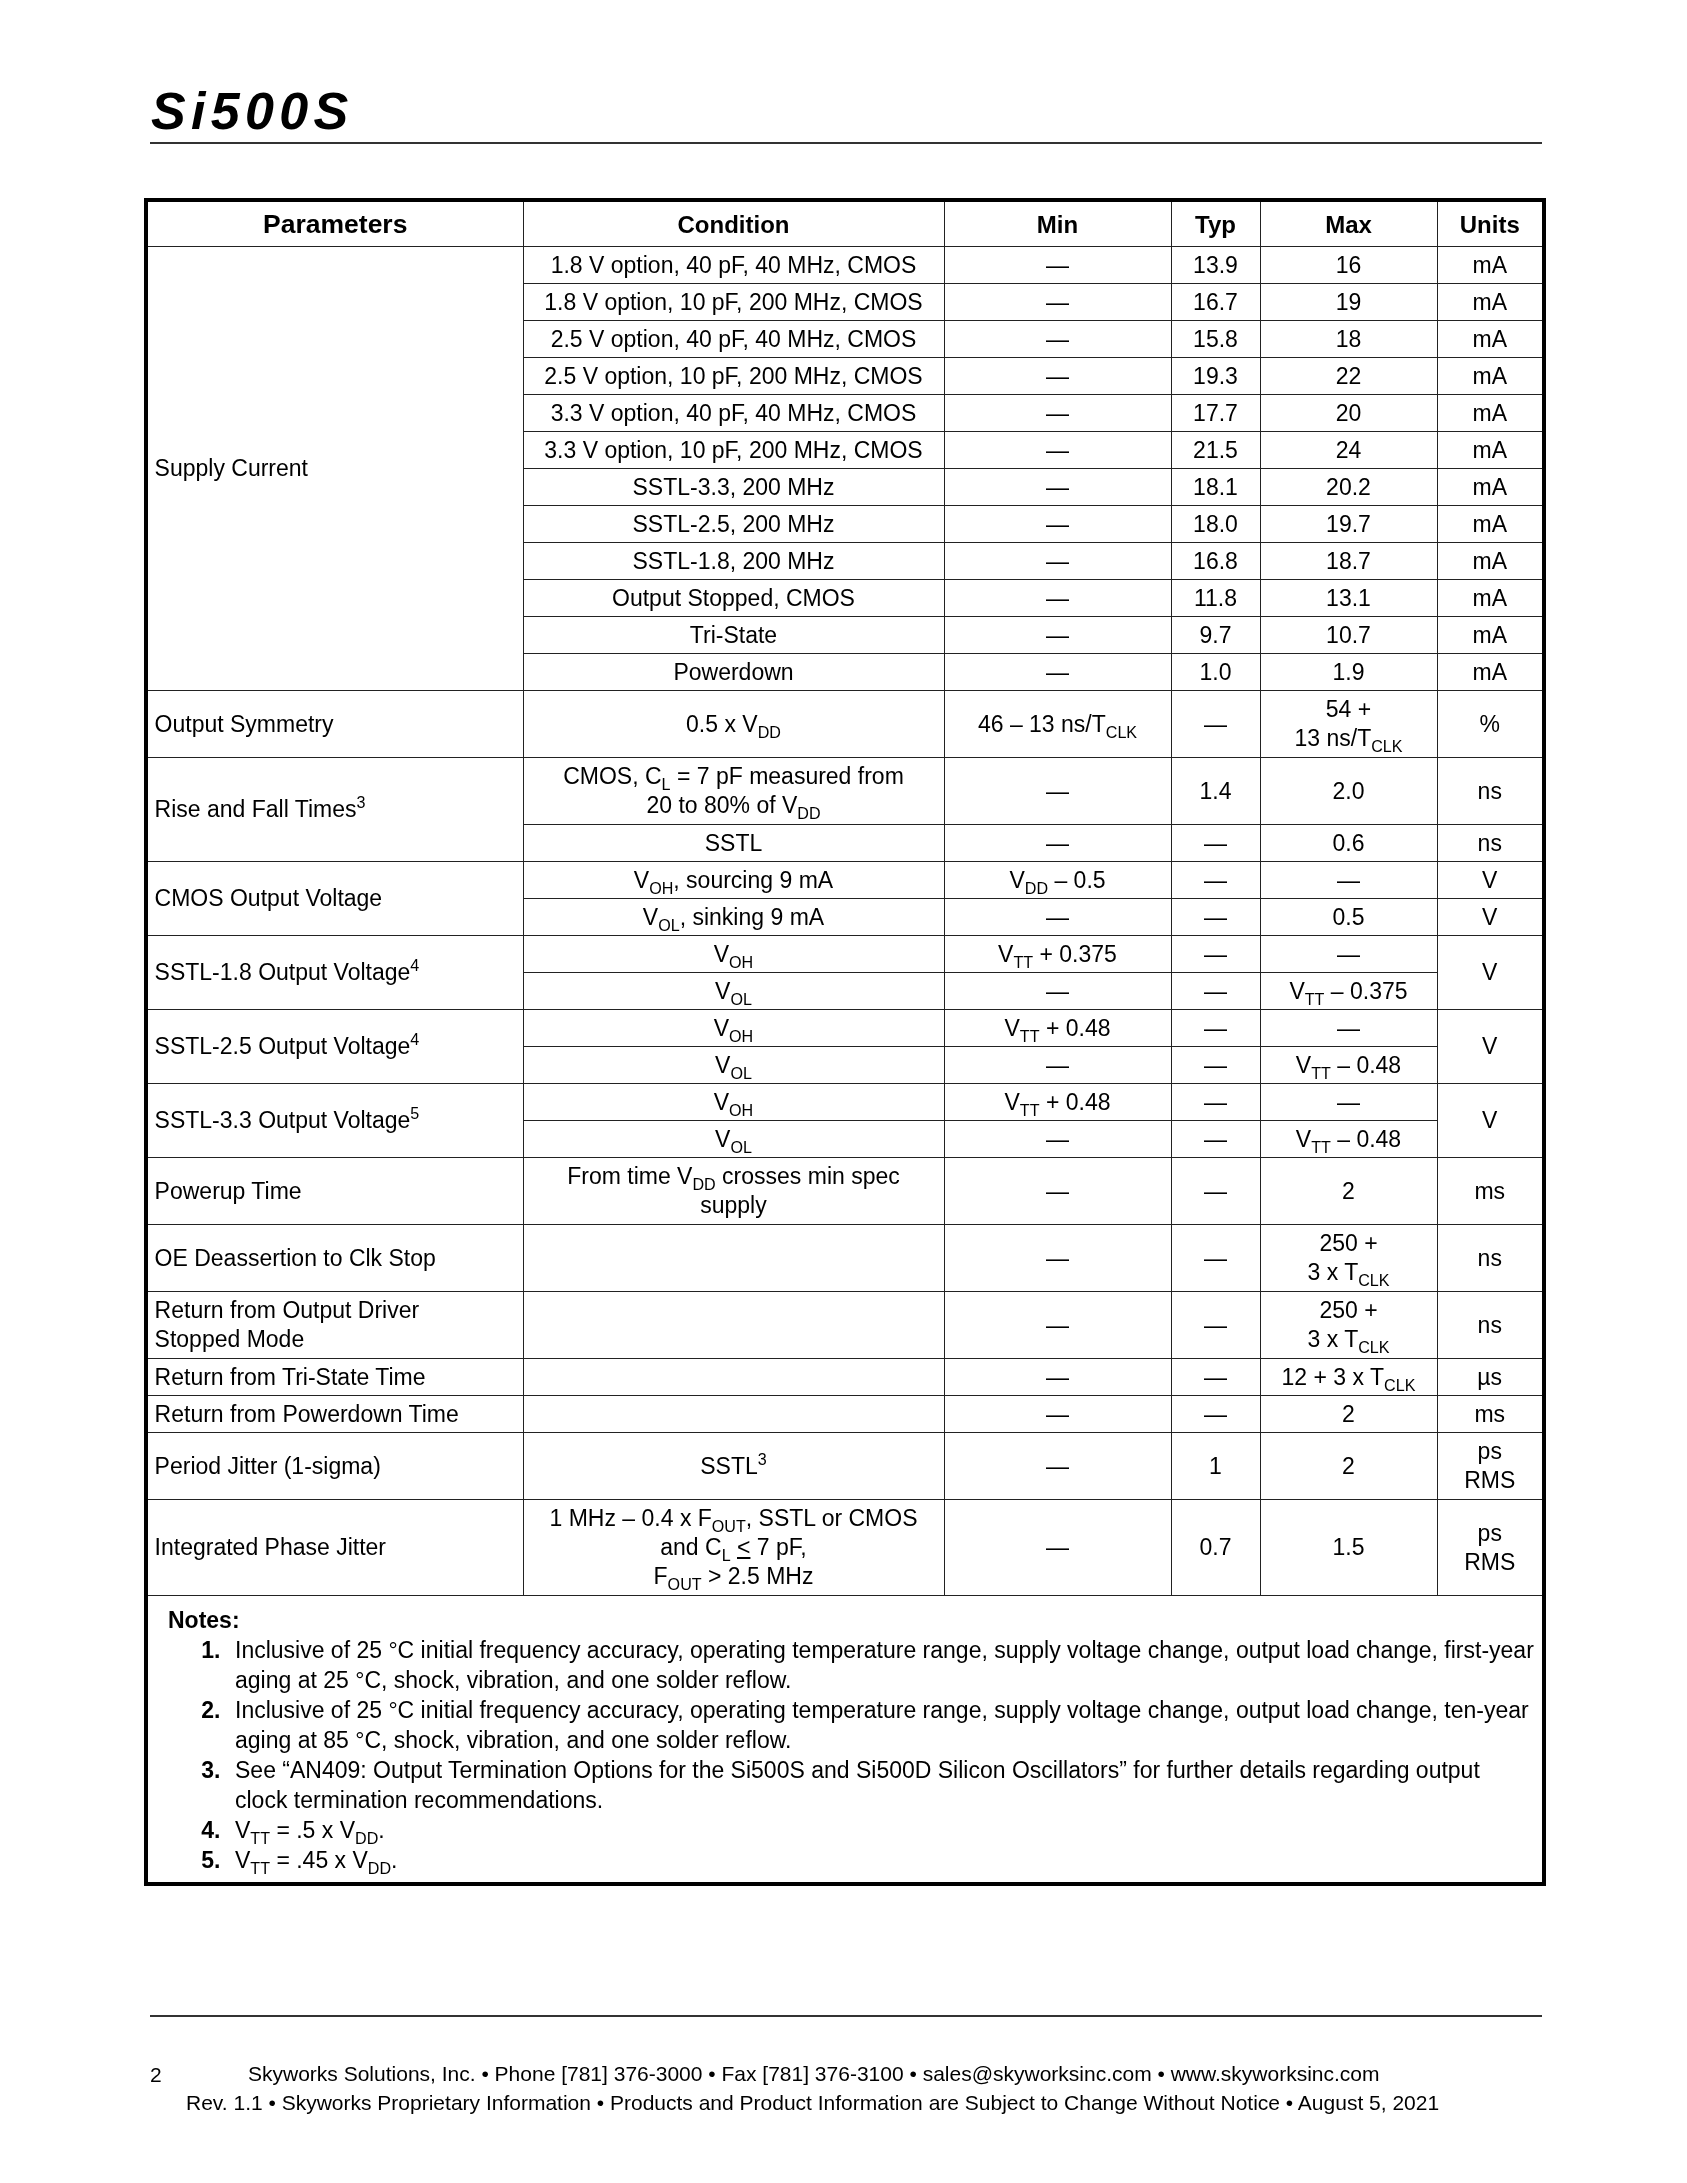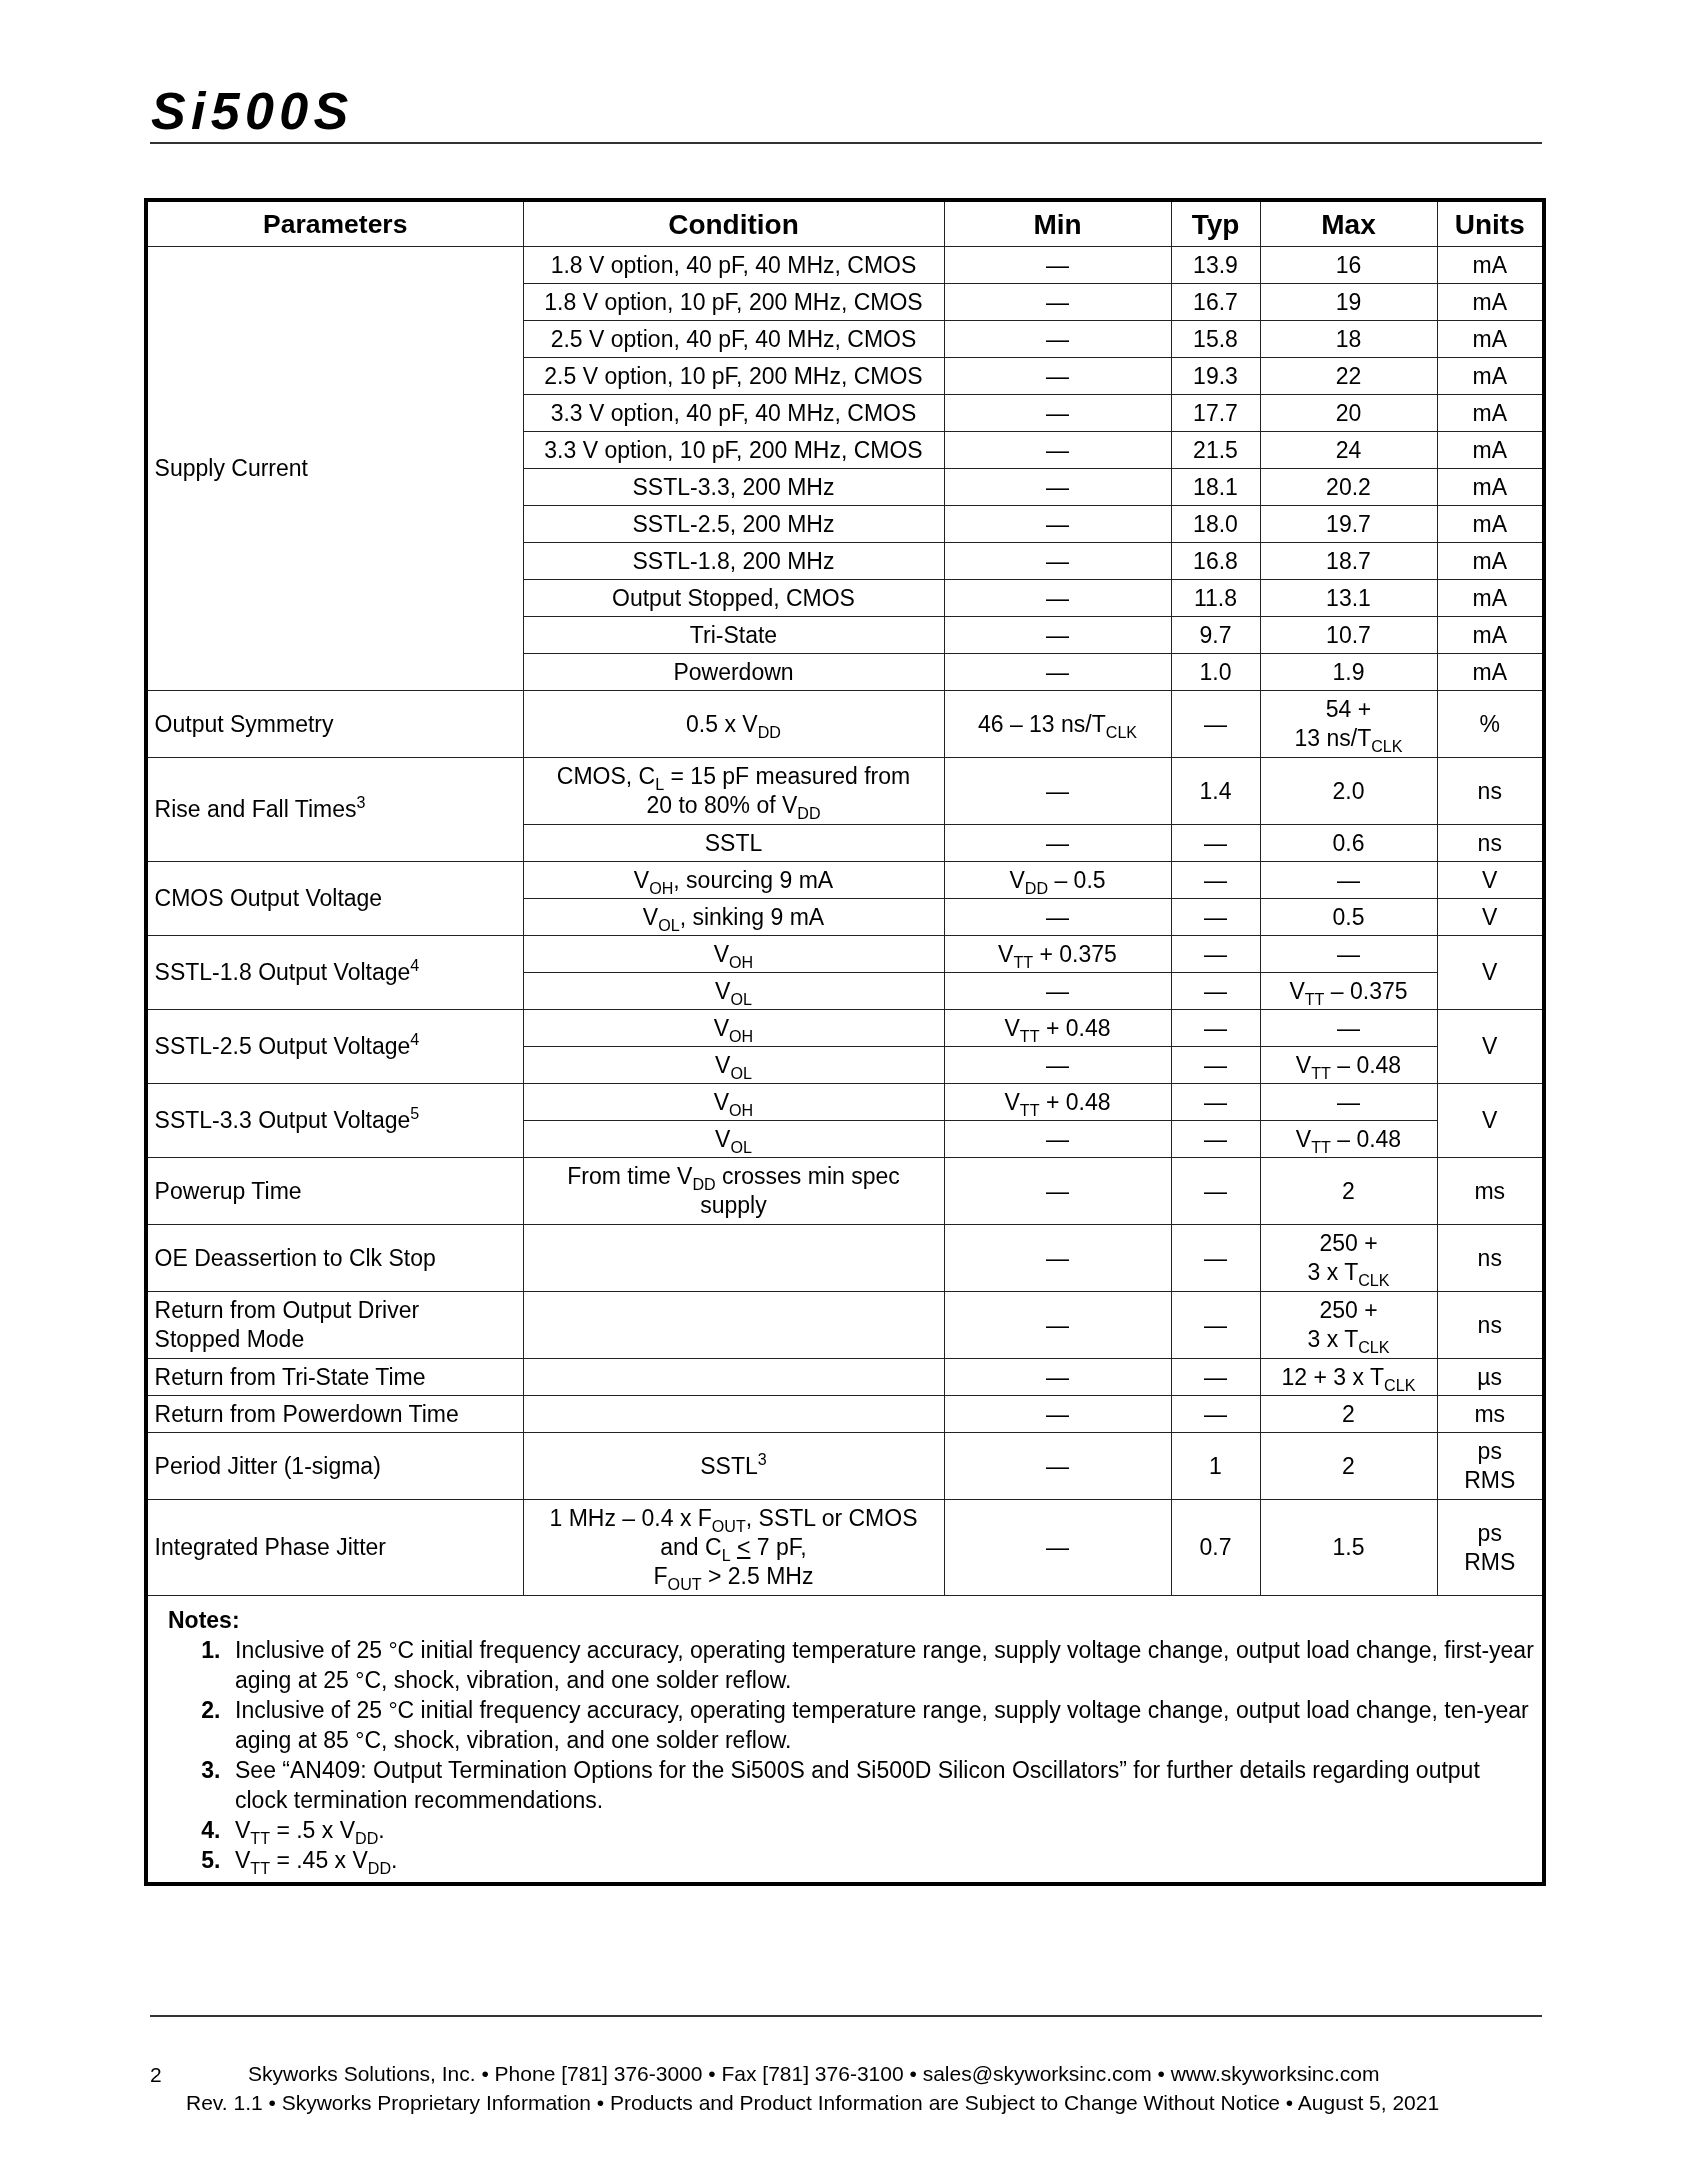--- a/index.html
+++ b/index.html
@@ -1,21 +1,21 @@
 <!DOCTYPE html>
 <html style="font-size:10.6px"><head>
 <meta charset="utf-8">
 <style>
   html, body { margin:0; padding:0; background:#ffffff; }
   body { width:1687px; height:2183px; position:relative; font-family:"Liberation Sans", sans-serif; color:#000; overflow:hidden; }
   .doc-title { position:absolute; left:151px; top:85px; font-size:52px; font-weight:bold; letter-spacing:5.3px; line-height:1;font-style:italic; }
   .title-rule { position:absolute; left:150px; top:142px; width:1392px; height:2px; background:#333; }
   table.spec { position:absolute; left:144px; top:198px; width:1397px; border-collapse:collapse; border:4.6px solid #000; table-layout:fixed; font-size:23px; }
   table.spec td, table.spec th { border:1.3px solid #222; padding:0 6.6px; text-align:center; vertical-align:middle; line-height:29px; }
-  table.spec th { font-weight:bold; height:44px; font-size:28px; }
+  table.spec th { font-weight:bold; height:44px; font-size:24px; }
   table.spec th.param-h { font-size:26.5px; }
   table.spec td.param { text-align:left; }
   tr.r1 td { height:36px; }
   tr.r2 td { height:66px; }
   tr.r3 td { height:95px; }
   sub { font-size:70%; vertical-align:-0.35em; line-height:0; }
   sup { font-size:70%; vertical-align:0.55em; line-height:0; }
   td.notes { text-align:left !important; padding:9.3px 8px 6.6px 8px !important; line-height:30px !important; }
   .notes-title { font-weight:bold;margin-left:12px; }
   .note { display:flex; }
@@ -147,21 +147,21 @@
       <td class="param">Output Symmetry</td>
       <td><span>0.5 x V</span><sub>DD</sub></td>
       <td><span>46 – 13 ns/T</span><sub>CLK</sub></td>
       <td>—</td>
       <td><span>54 +</span><br><span>13 ns/T</span><sub>CLK</sub></td>
       <td>%</td>
     </tr>
 
     <tr class="r2">
       <td class="param" rowspan="2"><span>Rise and Fall Times</span><sup>3</sup></td>
-      <td><span>CMOS, C</span><sub>L</sub><span> = 15 pF measured from</span><br><span>20 to 80% of V</span><sub>DD</sub></td>
+      <td><span>CMOS, C</span><sub>L</sub><span> = 7 pF measured from</span><br><span>20 to 80% of V</span><sub>DD</sub></td>
       <td>—</td>
       <td>1.4</td>
       <td>2.0</td>
       <td>ns</td>
     </tr>
     <tr class="r1">
       <td>SSTL</td>
       <td>—</td>
       <td>—</td>
       <td>0.6</td>

